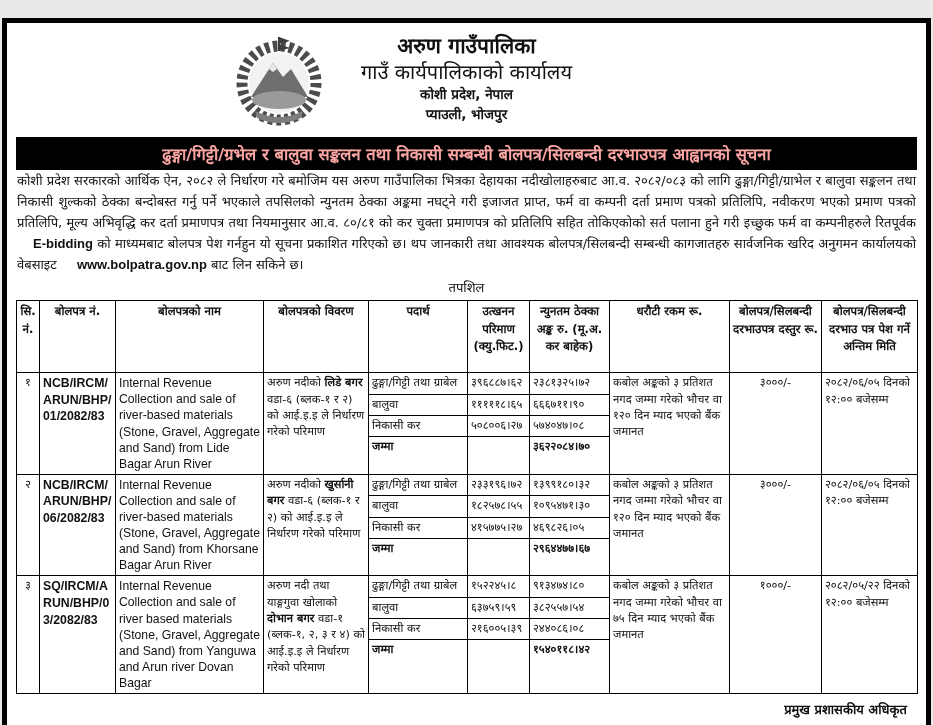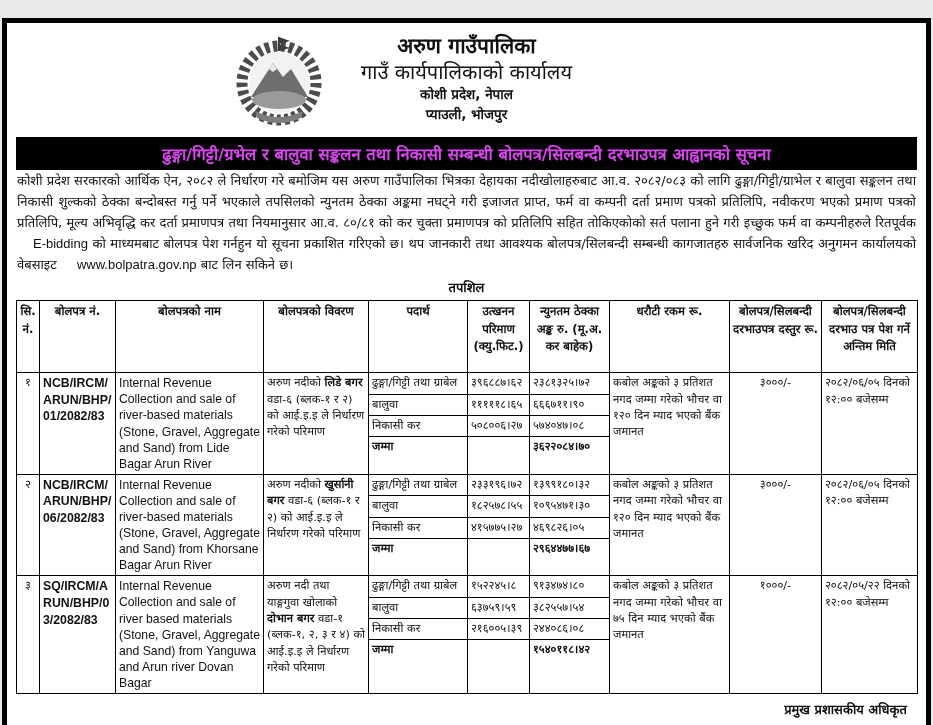--- a/index.html
+++ b/index.html
@@ -12,29 +12,29 @@
   }
   
   .letterhead { position: relative; height: 108px; }
   .emblem { position: absolute; left: 213px; top: 4px; width: 100px; height: 100px; }
   .head-text { text-align: center; padding-top: 6px; }
   .head-muni   { font-size: 21px; font-weight: bold; line-height: 1.25; }
   .head-office { font-size: 20px; font-weight: normal; line-height: 1.3; }
   .head-addr   { font-size: 13.5px; font-weight: bold; line-height: 1.45; }
   
   .banner {
-    background: #000; color: #d946ef; text-align: center;
+    background: #000; color: #fca5a5; text-align: center;
     font-weight: bold; font-size: 16.5px; padding: 5px 2px; margin-top: 2px;
   }
   .published { text-align: center; font-size: 12.5px; padding: 5px 0 3px 0; }
   .body-para {
     font-size: 13px; line-height: 1.62; text-align: justify; padding: 0 1px;
   }
-  .latin { font-weight: normal; font-family: "Liberation Sans", sans-serif; padding-left: 16px; }
-  .schedule-heading { text-align: center; font-weight: bold; font-size: 13px; padding: 3px 0 4px 0; }
+  .latin { font-weight: bold; font-family: "Liberation Sans", sans-serif; padding-left: 16px; }
+  .schedule-heading { text-align: center; font-weight: normal; font-size: 13px; padding: 3px 0 4px 0; }
   
   table { width: 100%; border-collapse: collapse; table-layout: fixed; font-size: 11.3px; }
   th, td { border: 1.4px solid #000; vertical-align: top; padding: 2px 3px; }
   thead th { font-weight: bold; text-align: center; height: 72px; font-size: 11.6px; line-height: 1.5; }
   td { line-height: 1.45; }
   .c-sn  { text-align: center; }
   .tender-no { font-family: "Liberation Sans", sans-serif; font-weight: bold; font-size: 12.3px; word-break: break-all; line-height: 1.35; }
   .tname { font-family: "Liberation Sans", sans-serif; font-size: 12.2px; line-height: 1.32; }
   .mat-row td { height: 20px; }
   .bold { font-weight: bold; }

